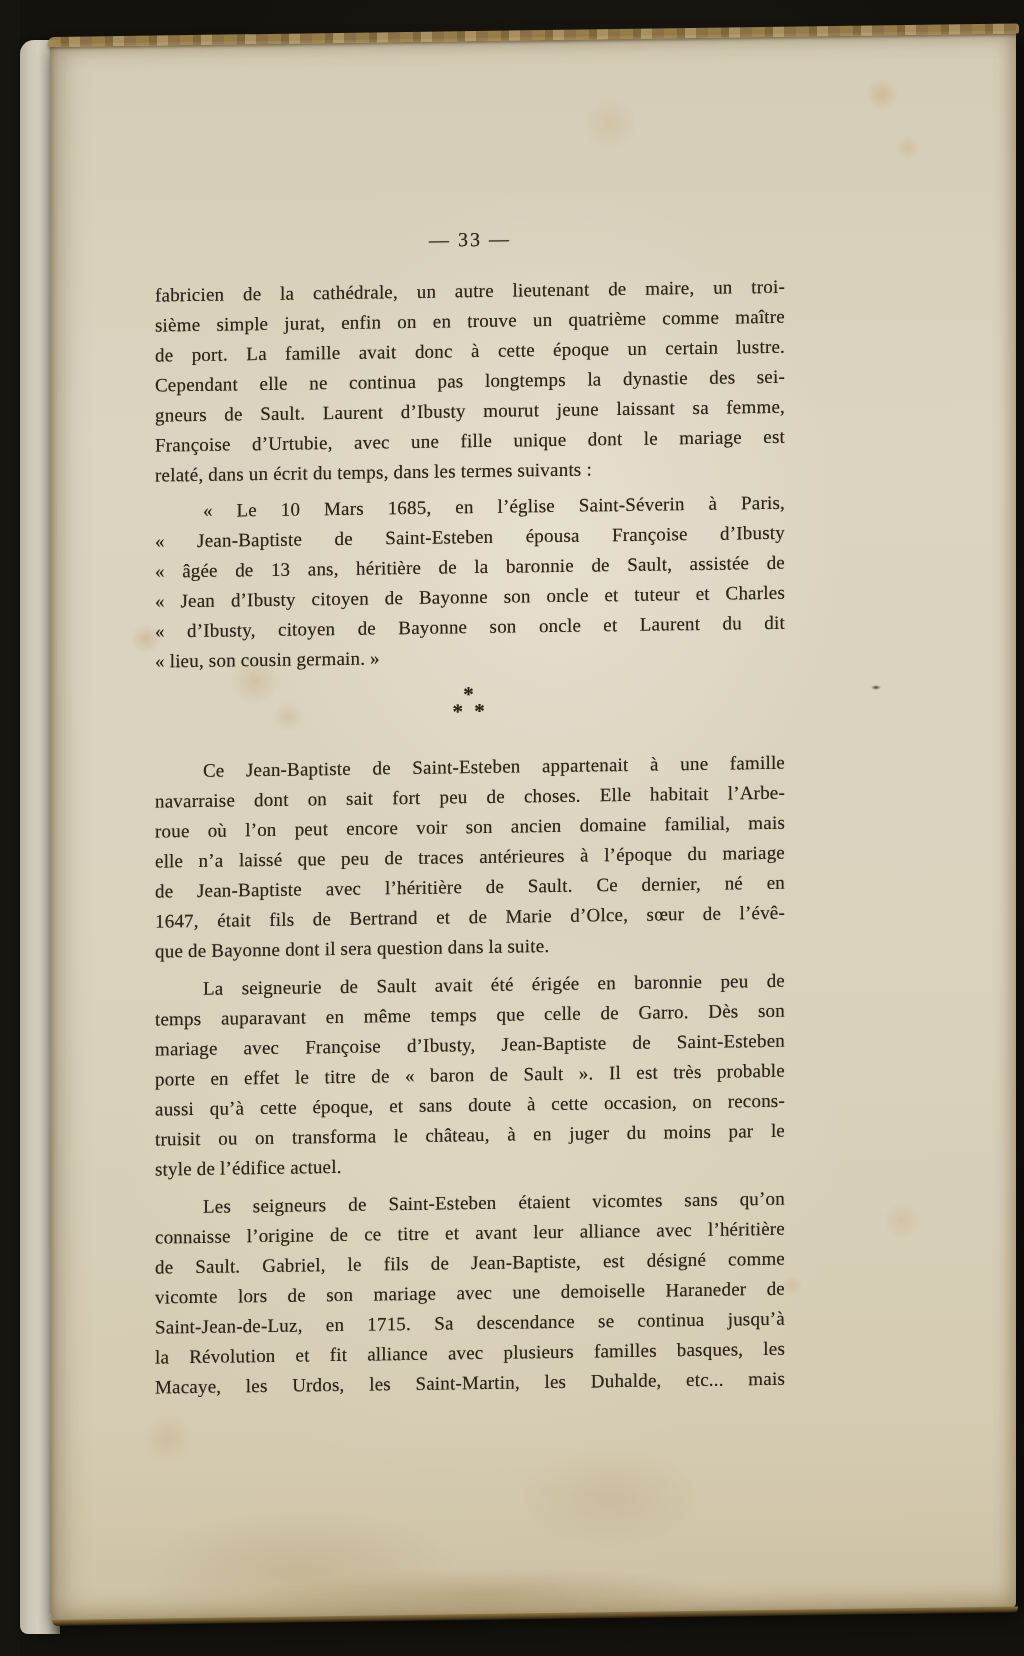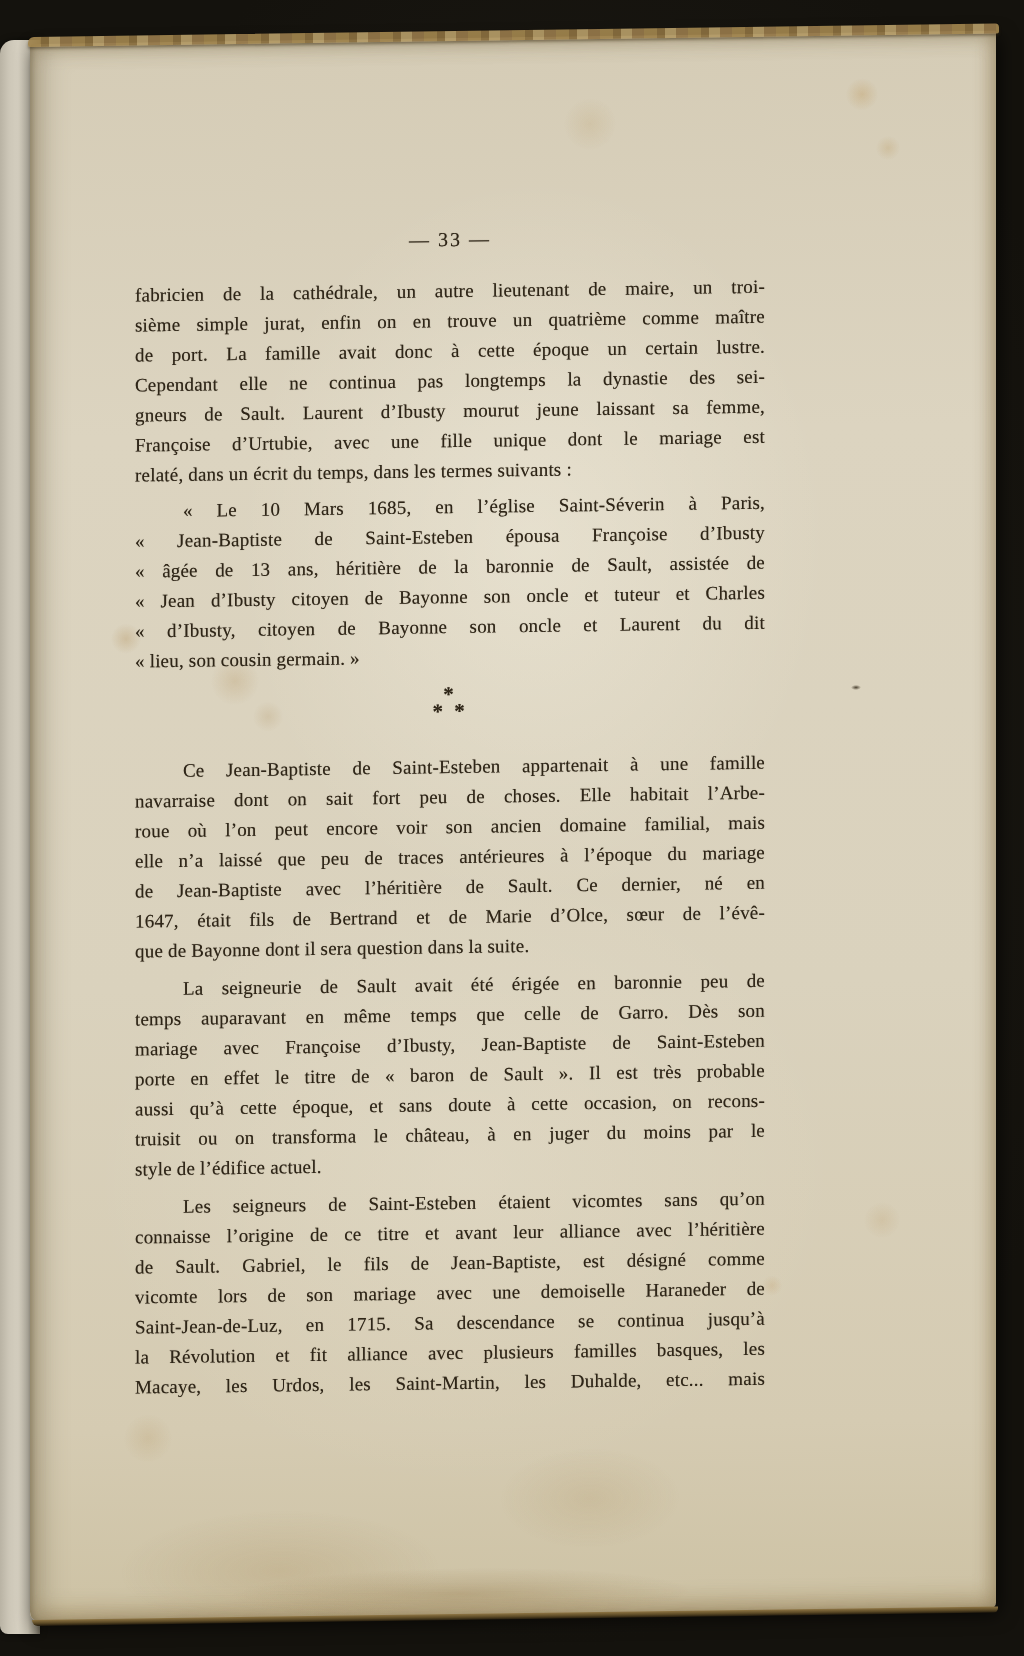--- a/index.html
+++ b/index.html
@@ -6,20 +6,21 @@
   body{
     width:1024px;height:1656px;
     background:#17150f;
     overflow:hidden;
     position:relative;
     font-family:"Liberation Serif","DejaVu Serif",serif;
   }
   .scene{position:absolute;inset:0;
     background:
       radial-gradient(ellipse at 55% 45%, #201d17 0%, #14120d 70%);
+    margin-left: 20px;
   }
   
   .prev-curl{
     position:absolute;left:0;top:40px;width:40px;height:1594px;
     background:
       linear-gradient(90deg,#b9b3a4 0%,#ccc6b7 22%,#d6d0c1 45%,#c4beae 70%,#918b7c 90%,#6e6859 100%);
     border-radius:14px 0 0 8px;
     box-shadow:0 0 6px rgba(0,0,0,.5);
   }
   

